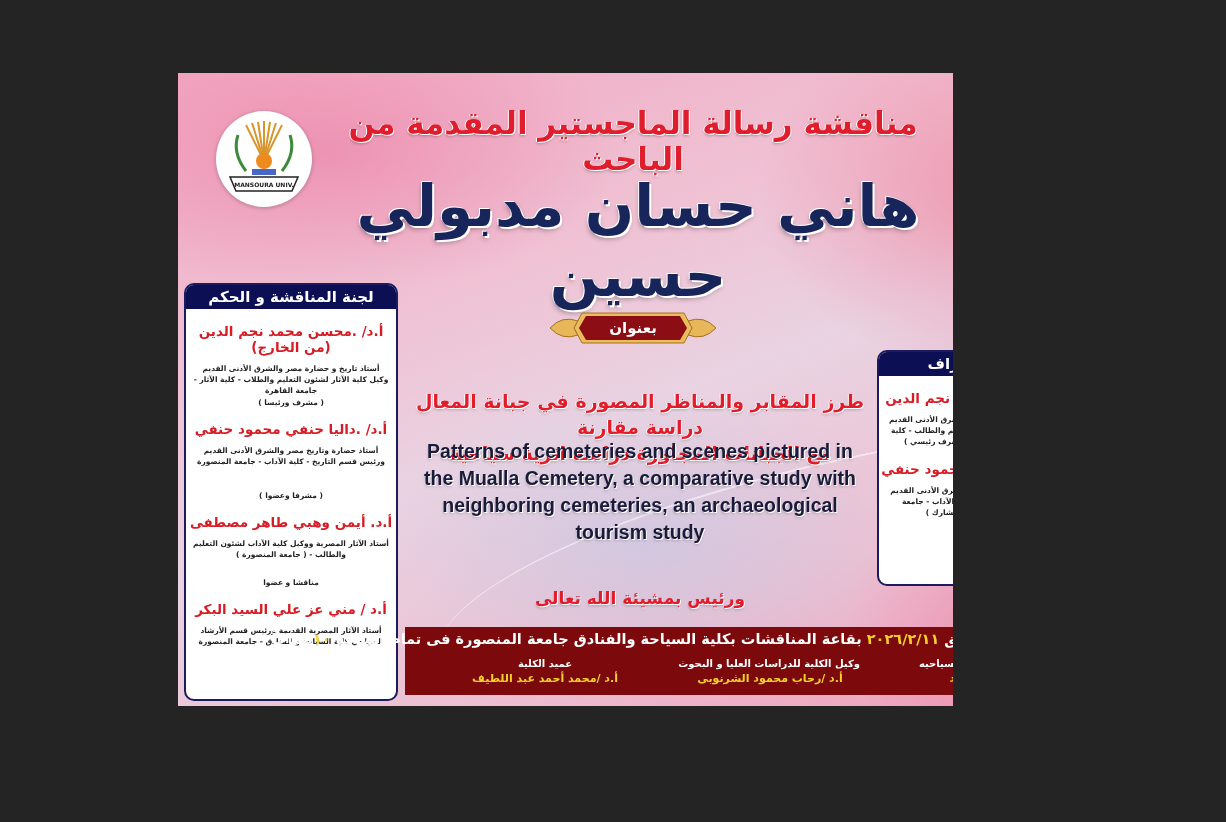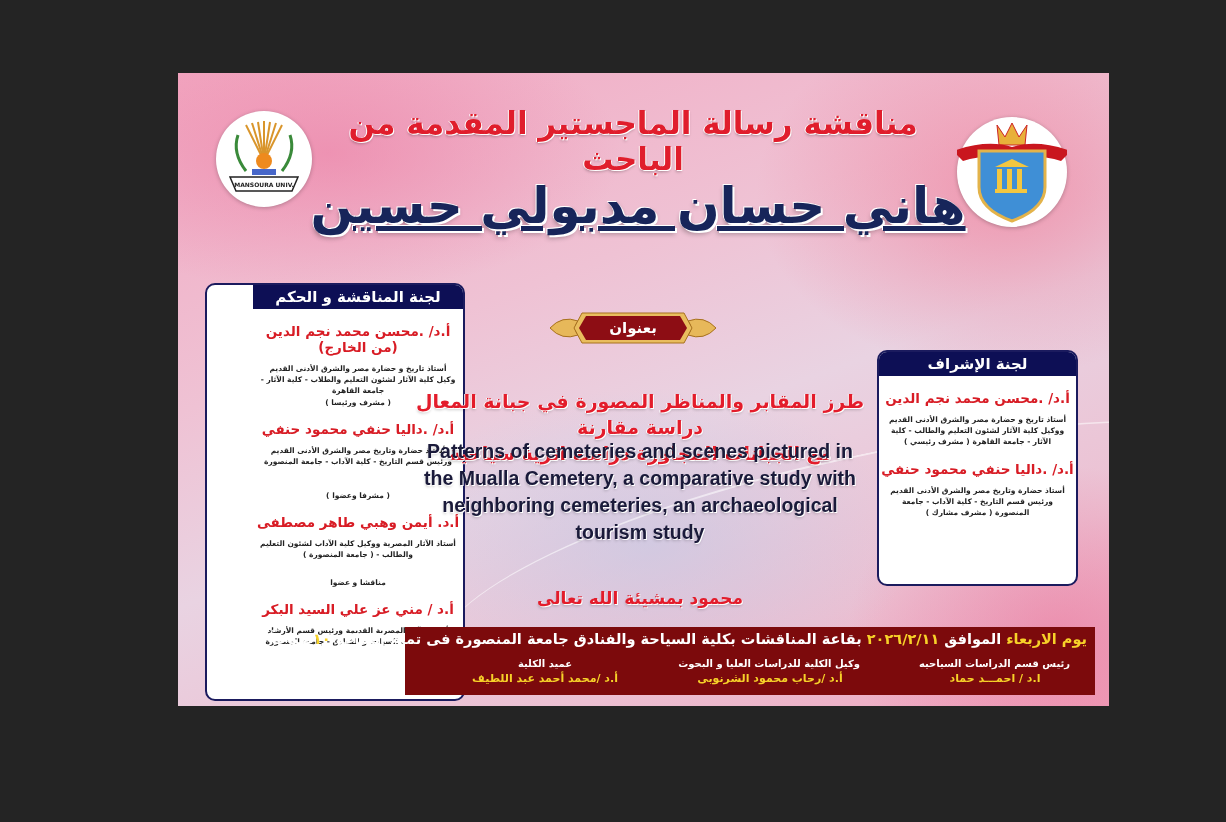--- a/index.html
+++ b/index.html
@@ -1,21 +1,21 @@
 <!DOCTYPE html>
 <html><head>
 <meta charset="utf-8">
 <style>
   html, body { margin:0; padding:0; }
   body {
     width:1226px; height:822px; background:#242424; position:relative; overflow:hidden;
     font-family:"DejaVu Sans", sans-serif;
   }
   .poster {
-    position:absolute; left:178px; top:73px; width:931px; height:633px; overflow:hidden;
+    position:absolute; left:178px; top:73px; width:775px; height:633px; overflow:hidden;
     background:
       radial-gradient(ellipse 420px 200px at 150px 80px, rgba(235,120,160,0.55), rgba(235,120,160,0) 70%),
       radial-gradient(ellipse 360px 260px at 830px 120px, rgba(240,110,140,0.55), rgba(240,110,140,0) 70%),
       radial-gradient(ellipse 380px 220px at 470px 470px, rgba(190,200,230,0.55), rgba(190,200,230,0) 70%),
       radial-gradient(ellipse 300px 240px at 880px 560px, rgba(235,110,150,0.5), rgba(235,110,150,0) 70%),
       linear-gradient(160deg, #f2a9c2 0%, #efc2d4 35%, #e9d3e2 55%, #ecc0d2 80%, #eea4bd 100%);
   }
   .sweep {
     position:absolute; left:250px; top:380px; width:900px; height:220px;
     border-top:2px solid rgba(255,255,255,0.55); border-radius:50%;
@@ -30,31 +30,30 @@
   .logo svg { position:absolute; left:0; top:0; width:100%; height:100%; }
 
   .heading {
     position:absolute; left:150px; top:32px; width:610px; text-align:center; direction:rtl;
     font-family:"DejaVu Sans", sans-serif; font-weight:bold; font-size:31px; color:#e01d2c;
     text-shadow:1px 1px 0 #fff, -1px 0 0 #fff, 0 2px 3px rgba(0,0,0,0.25);
     letter-spacing:-0.5px;
   }
   .researcher {
     position:absolute; left:120px; top:98px; width:680px; text-align:center; direction:rtl;
-    font-family:"DejaVu Sans", sans-serif; font-weight:bold; font-size:50px; color:#17255a;
+    font-family:"DejaVu Sans", sans-serif; font-weight:bold; font-size:58px; color:#17255a;
     text-shadow:2px 2px 0 #fff, -1px -1px 0 #fff, 0 3px 5px rgba(0,0,0,0.3);
     line-height:70px;
-    text-decoration:underline;
   }
 
   .panel {
     position:absolute; background:#fff; border:2px solid #1b1b5e; border-radius:10px; overflow:hidden;
     direction:rtl; text-align:center;
   }
-  .panel-left { left:27px; top:210px; width:210px; height:414px;padding-left:46px; }
+  .panel-left { left:6px; top:210px; width:210px; height:414px; }
   .panel-right { left:699px; top:277px; width:197px; height:232px; }
   .panel-head {
     background:#0d0f55; color:#fff; font-weight:bold; font-size:15px; height:24px; line-height:24px;
   }
   .member-name {
     color:#d81c25; font-weight:bold; font-size:13.5px; margin-top:14px; line-height:16px;
   }
   .member-desc {
     color:#222; font-weight:bold; font-size:7.5px; line-height:11px; margin-top:8px; padding:0 6px;
   }
@@ -172,21 +171,21 @@
       <path d="M38 7 L132 7 L139 19 L132 31 L38 31 L31 19 Z" fill="#8d0d14"></path>
     </svg>
     <div class="badge-label">بعنوان</div>
   </div>
 
   <div class="title-ar">
     <div>طرز المقابر والمناظر المصورة في جبانة المعال دراسة مقارنة</div>
     <div>مع الجبانات المجاورة دراسة اثرية سياحية</div>
   </div>
   <div class="title-en">Patterns of cemeteries and scenes pictured in the Mualla Cemetery, a comparative study with neighboring cemeteries, an archaeological tourism study</div>
-  <div class="closing">محمود بمشيئة الله تعالى</div>
+  <div class="closing">ورئيس بمشيئة الله تعالى</div>
 
   <div class="panel panel-right">
     <div class="panel-head">لجنة الإشراف</div>
     <div>
       <div class="member-name">أ.د/ .محسن محمد نجم الدين</div>
       <div class="member-desc">أستاذ تاريخ و حضارة مصر والشرق الأدنى القديم ووكيل كلية الآثار لشئون التعليم والطالب - كلية الآثار - جامعة القاهرة ( مشرف رئيسي )</div>
     </div>
     <div>
       <div class="member-name">أ.د/ .داليا حنفي محمود حنفي</div>
       <div class="member-desc">أستاذ حضارة وتاريخ مصر والشرق الأدنى القديم ورئيس قسم التاريخ - كلية الآداب - جامعة المنصورة ( مشرف مشارك )</div>

